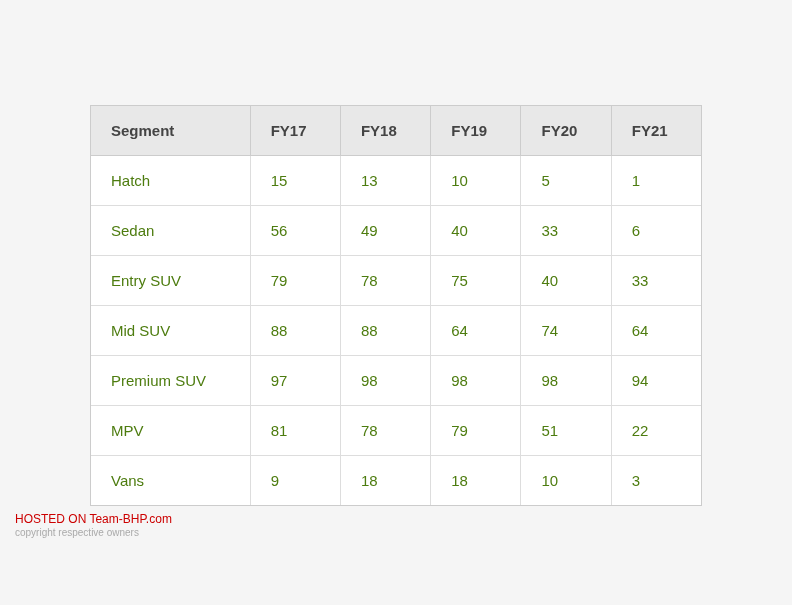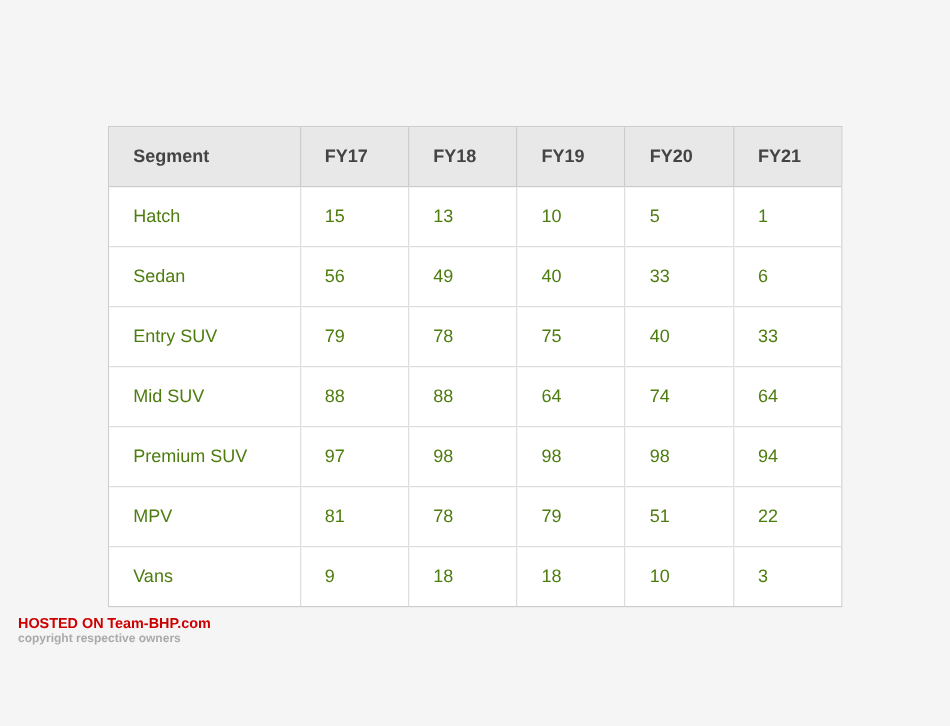--- a/index.html
+++ b/index.html
@@ -72,21 +72,21 @@
     .watermark {
       margin-top: 6px;
       font-size: 11px;
       color: #999;
       text-align: left;
       width: 762px;
     }
 
     .watermark span {
       color: #cc0000;
-      font-weight: bold;
+      font-weight: normal;
       font-size: 12px;
     }
 
     .watermark .sub {
       font-size: 10px;
       color: #aaa;
     }
   </style>
 </head>
 <body>

